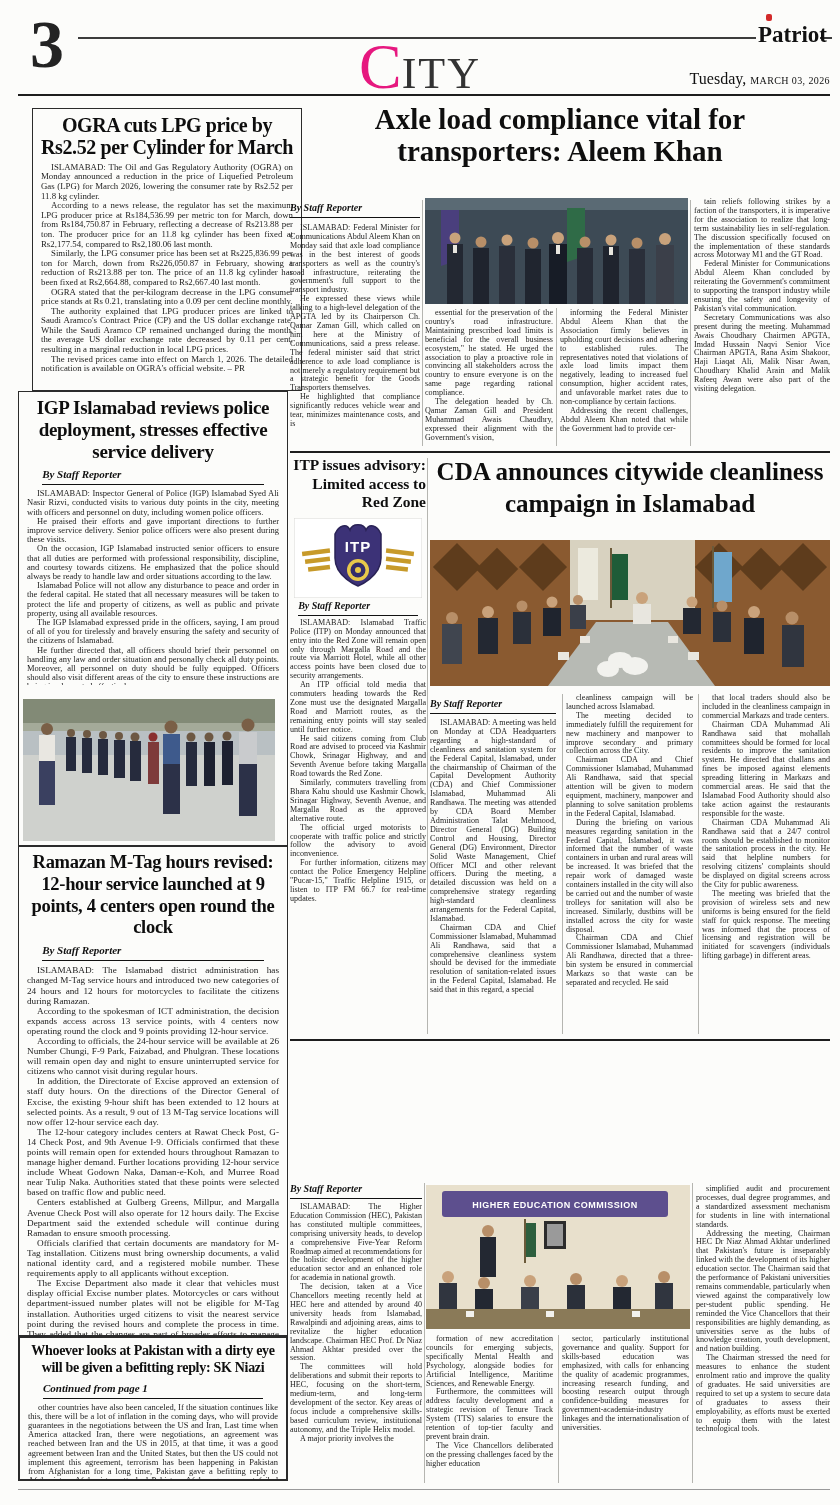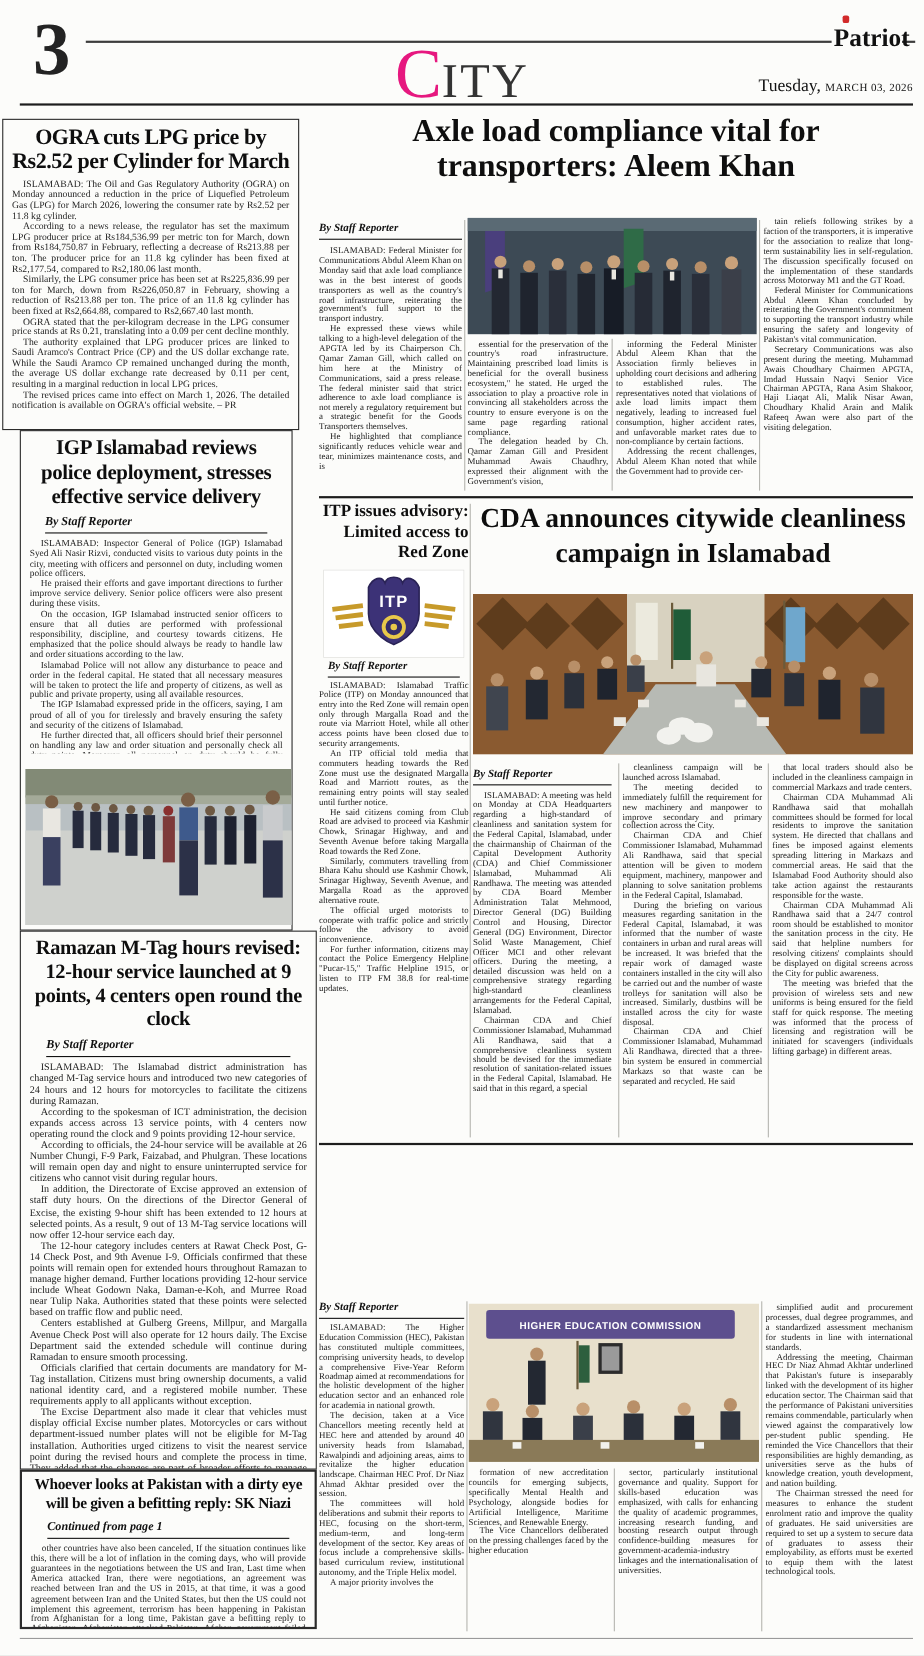--- a/index.html
+++ b/index.html
@@ -31,23 +31,23 @@
   .byline.small{font-size:10px;margin:2px auto 3px;}
   .body-text p{margin:0;text-indent:10px;text-align:justify;hyphens:auto;-webkit-hyphens:auto;}
   .t80 p{font-size:8.1px;line-height:8.9px;}
   .t85 p{font-size:8.5px;line-height:9.2px;}
   .t88 p{font-size:8.8px;line-height:9.6px;}
   .t92 p{font-size:9.2px;line-height:10.1px;}
   .col{position:absolute;overflow:hidden;}
   .vline{position:absolute;width:1px;background:#b5b5b0;}
   .photo{display:block;}
   
-  #art-ogra{left:2px;top:108px;width:270px;height:283px;}
+  #art-ogra{left:32px;top:108px;width:270px;height:283px;}
   #art-ogra .hl{font-size:20px;line-height:1.12;letter-spacing:-0.4px;margin-bottom:4px;}
-  #art-igp{left:18px;top:391px;width:248px;height:455px;}
+  #art-igp{left:18px;top:391px;width:270px;height:455px;}
   #art-igp .hl{font-size:19px;line-height:1.16;letter-spacing:-0.3px;}
   #igp-body{height:196px;overflow:hidden;}
   #igp-photo{position:absolute;left:4px;bottom:4px;}
   #art-mtag{left:18px;top:846px;width:270px;height:490px;}
   #art-mtag .hl{font-size:18.5px;line-height:1.18;letter-spacing:-0.3px;}
   #art-niazi{left:18px;top:1336px;width:270px;height:145px;border-width:2px;}
   #art-niazi .hl{font-size:14px;line-height:1.2;letter-spacing:-0.3px;}
   #art-axle{left:290px;top:103px;width:540px;height:347px;}
   #art-axle .hl{font-size:29px;line-height:1.12;margin-bottom:2px;}
   #axle-byline{position:absolute;left:0;top:97px;width:130px;}
@@ -262,21 +262,21 @@
       <circle cx="64" cy="52" r="7.5" fill="#332c6b"></circle>
       <circle cx="64" cy="52" r="3" fill="#e8c84a"></circle>
     </svg>
     <div class="byline small">By Staff Reporter</div>
     <div class="body-text t80">
         <p>ISLAMABAD: Islamabad Traffic Police (ITP) on Monday announced that entry into the Red Zone will remain open only through Margalla Road and the route via Marriott Hotel, while all other access points have been closed due to security arrangements.</p>
         <p>An ITP official told media that commuters heading towards the Red Zone must use the designated Margalla Road and Marriott routes, as the remaining entry points will stay sealed until further notice.</p>
         <p>He said citizens coming from Club Road are advised to proceed via Kashmir Chowk, Srinagar Highway, and and Seventh Avenue before taking Margalla Road towards the Red Zone.</p>
         <p>Similarly, commuters travelling from Bhara Kahu should use Kashmir Chowk, Srinagar Highway, Seventh Avenue, and Margalla Road as the approved alternative route.</p>
         <p>The official urged motorists to cooperate with traffic police and strictly follow the advisory to avoid inconvenience.</p>
-        <p>For further information, citizens may contact the Police Emergency Helpline "Pucar-15," Traffic Helpline 1915, or listen to ITP FM 38.8 for real-time updates.</p>
+        <p>For further information, citizens may contact the Police Emergency Helpline "Pucar-15," Traffic Helpline 1915, or listen to ITP FM 66.7 for real-time updates.</p>
       </div>
   </section>
 
   <section class="art" id="art-cda">
     <h2 class="hl">CDA announces citywide cleanliness campaign in Islamabad</h2>
     <svg id="cda-photo" class="photo" width="400" height="146" viewBox="0 0 400 146" xmlns="http://www.w3.org/2000/svg">
       <rect width="400" height="146" fill="#8a5a30"></rect>
       <g fill="#5e3c1c">
         <rect x="10" y="10" width="34" height="34" transform="rotate(45 27 27)"></rect>
         <rect x="52" y="14" width="30" height="30" transform="rotate(45 67 29)"></rect>
@@ -382,20 +382,21 @@
       </g>
       <rect y="124" width="264" height="20" fill="#8a7a58"></rect>
       <g fill="#f2f2ee">
           <rect x="40" y="126" width="8" height="6"></rect>
           <rect x="120" y="126" width="8" height="6"></rect>
           <rect x="206" y="126" width="8" height="6"></rect>
         </g>
     </svg>
     <div class="col body-text t80" id="hec-c2">
         <p>formation of new accreditation councils for emerging subjects, specifically Mental Health and Psychology, alongside bodies for Artificial Intelligence, Maritime Sciences, and Renewable Energy.</p>
+        <p>Furthermore, the committees will address faculty development and a strategic revision of Tenure Track System (TTS) salaries to ensure the retention of top-tier faculty and prevent brain drain.</p>
         <p>The Vice Chancellors deliberated on the pressing challenges faced by the higher education</p>
       </div>
     <div class="col body-text t80" id="hec-c3">
         <p>sector, particularly institutional governance and quality. Support for skills-based education was emphasized, with calls for enhancing the quality of academic programmes, increasing research funding, and boosting research output through confidence-building measures for government-academia-industry linkages and the internationalisation of universities.</p>
       </div>
     <div class="col body-text t80" id="hec-c4">
         <p>simplified audit and procurement processes, dual degree programmes, and a standardized assessment mechanism for students in line with international standards.</p>
         <p>Addressing the meeting, Chairman HEC Dr Niaz Ahmad Akhtar underlined that Pakistan's future is inseparably linked with the development of its higher education sector. The Chairman said that the performance of Pakistani universities remains commendable, particularly when viewed against the comparatively low per-student public spending. He reminded the Vice Chancellors that their responsibilities are highly demanding, as universities serve as the hubs of knowledge creation, youth development, and nation building.</p>
         <p>The Chairman stressed the need for measures to enhance the student enrolment ratio and improve the quality of graduates. He said universities are required to set up a system to secure data of graduates to assess their employability, as efforts must be exerted to equip them with the latest technological tools.</p>
       </div>

